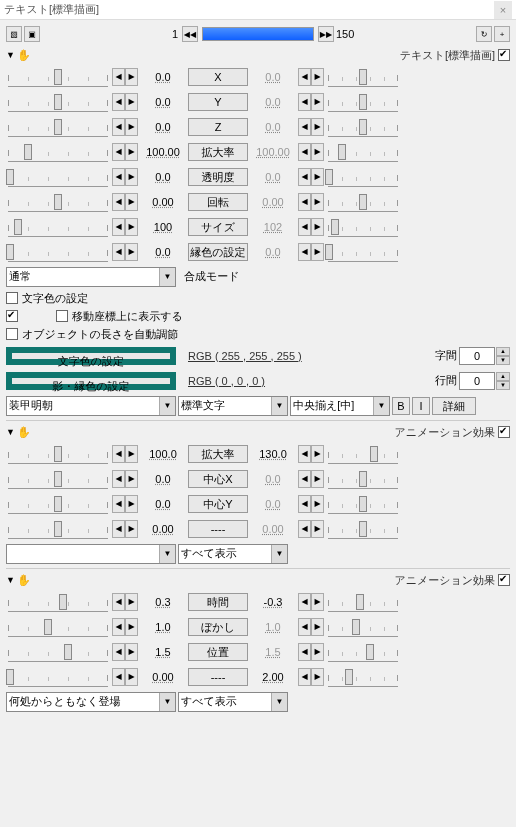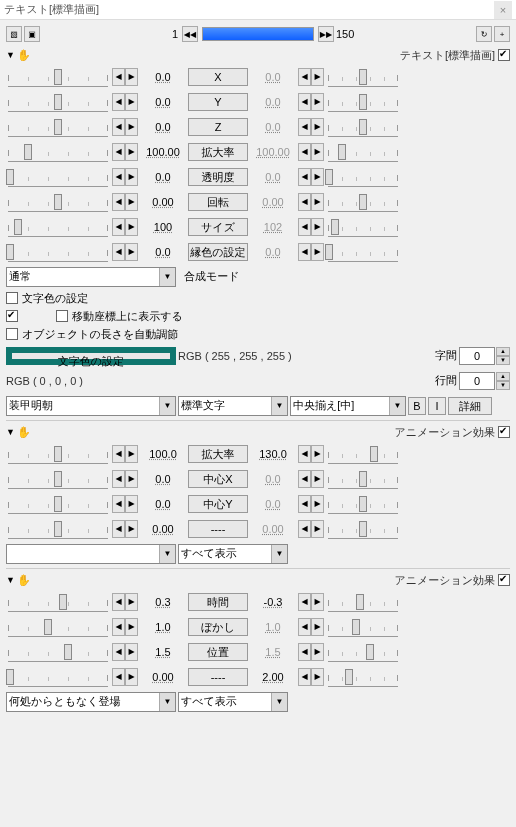--- a/index.html
+++ b/index.html
@@ -27,21 +27,21 @@
 .slider .thumb { position:absolute; width:8px; height:16px; background:#ddd; border:1px solid #888; top:2px; transform:translateX(-50%); }
 .slA{width:100px} .slB{width:70px}
 .arrows { display:flex; }
 .ab { width:13px; height:18px; background:#e8e8e8; border:1px solid #aaa; display:flex; align-items:center; justify-content:center; font-size:8px; cursor:pointer; }
 .val { width:46px; text-align:center; text-decoration:underline dotted #888; cursor:pointer; }
 .val.dim { color:#999; }
 .pbtn { width:60px; height:18px; background:#e8e8e8; border:1px solid #999; text-align:center; line-height:16px; cursor:pointer; }
 .combo { height:20px; background:#fff; border:1px solid #888; display:flex; align-items:center; padding:0 2px; cursor:pointer; position:relative; }
 .combo .ca { position:absolute; right:0; top:0; width:16px; height:18px; background:#ddd; border-left:1px solid #aaa; display:flex; align-items:center; justify-content:center; font-size:8px; }
 .color-btn { width:170px; height:18px; background:#e8e8e8; border:6px solid #0f766e; text-align:center; line-height:16px; cursor:pointer; }
-.rgb { color:#333; margin-left:0; }
+.rgb { color:#333; margin-left:10px;text-decoration:underline; }
 .spin { display:flex; align-items:center; }
 .spin input { width:36px; height:18px; border:1px solid #888; text-align:center; }
 .spin .sbtns { display:flex; flex-direction:column; margin-left:1px;}
 .spin .sbtn { width:14px; height:9px; background:#ddd; border:1px solid #aaa; font-size:6px; line-height:6px; text-align:center; cursor:pointer;}
 .sqbtn { width:18px; height:18px; background:#e8e8e8; border:1px solid #999; text-align:center; line-height:16px; cursor:pointer; }
 .textarea { width:100%; height:80px; background:#fff; border:1px solid #888; padding:4px; resize:none; font-family:inherit; }
 .chkline { display:flex; align-items:center; height:18px; gap:4px; }
 .cbox { width:12px; height:12px; border:1px solid #666; background:#fff; display:inline-block; position:relative; }
 .cbox.checked::after { content:"✔"; position:absolute; top:-2px; left:0; font-size:10px; }
 hr.sep { border:none; border-top:1px solid #ccc; margin:2px 0;}
@@ -327,20 +327,21 @@
   <span>字間</span>
   <div class="spin">
         <input value="0" style="">
         <div class="sbtns">
           <div class="sbtn">▲</div>
           <div class="sbtn">▼</div>
         </div>
       </div>
 </div>
 <div class="row">
+  <div class="color-btn">影・縁色の設定</div>
   <span class="rgb">RGB ( 0 , 0 , 0 )</span>
   <span style="flex:1"></span>
   <span>行間</span>
   <div class="spin">
         <input value="0" style="">
         <div class="sbtns">
           <div class="sbtn">▲</div>
           <div class="sbtn">▼</div>
         </div>
       </div>
@@ -348,21 +349,21 @@
 
 <div class="row">
   <div class="combo" style="width:170px">
         <span>装甲明朝</span>
         <span class="ca">▼</span>
       </div>
   <div class="combo" style="width:110px">
         <span>標準文字</span>
         <span class="ca">▼</span>
       </div>
-  <div class="combo" style="width:116px">
+  <div class="combo" style="width:100px">
         <span>中央揃え[中]</span>
         <span class="ca">▼</span>
       </div>
   <div class="sqbtn">B</div>
   <div class="sqbtn">I</div>
   <div class="sqbtn" style="width:44px">詳細</div>
 </div>
 
 
 <hr class="sep">

